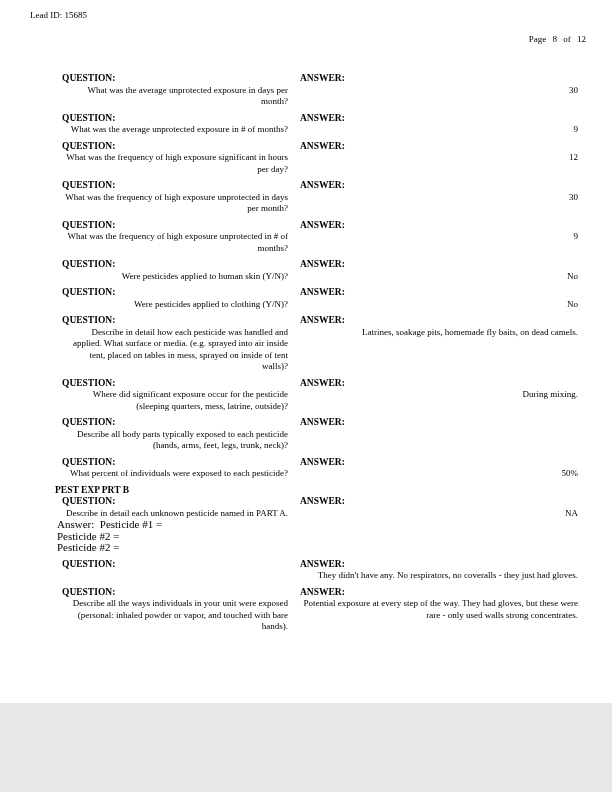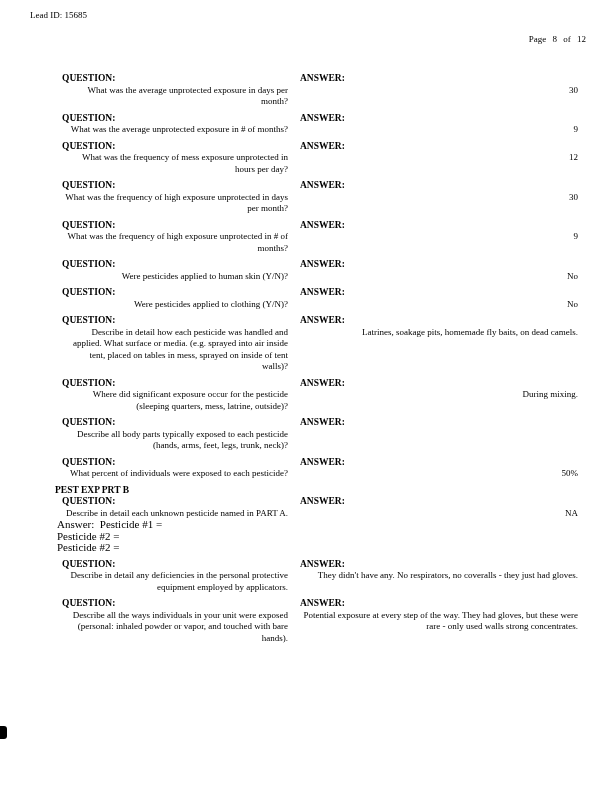--- a/index.html
+++ b/index.html
@@ -3,21 +3,21 @@
 <meta charset="utf-8">
 <style>
   html, body {
     margin: 0;
     padding: 0;
     background: #e8e8e8;
   }
   .page {
     position: relative;
     width: 612px;
-    height: 792px;
+    height: 703px;
     background: #ffffff;
     font-family: "Liberation Serif", serif;
     color: #000000;
     overflow: hidden;
     margin: 0 auto;
   }
   .header-left {
     position: absolute;
     left: 30px;
     top: 10px;
@@ -108,21 +108,21 @@
           <div class="qtext">What was the average unprotected exposure in # of months?</div>
         </div>
         <div class="a-col">
           <div class="label">ANSWER:</div>
           <div class="atext">9</div>
         </div>
       </div>
       <div class="qa-row">
         <div class="q-col">
           <div class="label">QUESTION:</div>
-          <div class="qtext">What was the frequency of mess exposure unprotected in hours per day?</div>
+          <div class="qtext">What was the frequency of high exposure significant in hours per day?</div>
         </div>
         <div class="a-col">
           <div class="label">ANSWER:</div>
           <div class="atext">12</div>
         </div>
       </div>
       <div class="qa-row">
         <div class="q-col">
           <div class="label">QUESTION:</div>
           <div class="qtext">What was the frequency of high exposure unprotected in days per month?</div>
@@ -211,21 +211,20 @@
           <div class="extra-line">Pesticide #2 =</div>
         </div>
         <div class="a-col">
           <div class="label">ANSWER:</div>
           <div class="atext">NA</div>
         </div>
       </div>
       <div class="qa-row">
         <div class="q-col">
           <div class="label">QUESTION:</div>
-          <div class="qtext">Describe in detail any deficiencies in the personal protective equipment employed by applicators.</div>
         </div>
         <div class="a-col">
           <div class="label">ANSWER:</div>
           <div class="atext">They didn't have any.  No respirators, no coveralls - they just had gloves.</div>
         </div>
       </div>
       <div class="qa-row">
         <div class="q-col">
           <div class="label">QUESTION:</div>
           <div class="qtext">Describe all the ways individuals in your unit were exposed (personal: inhaled powder or vapor, and touched with bare hands).</div>

